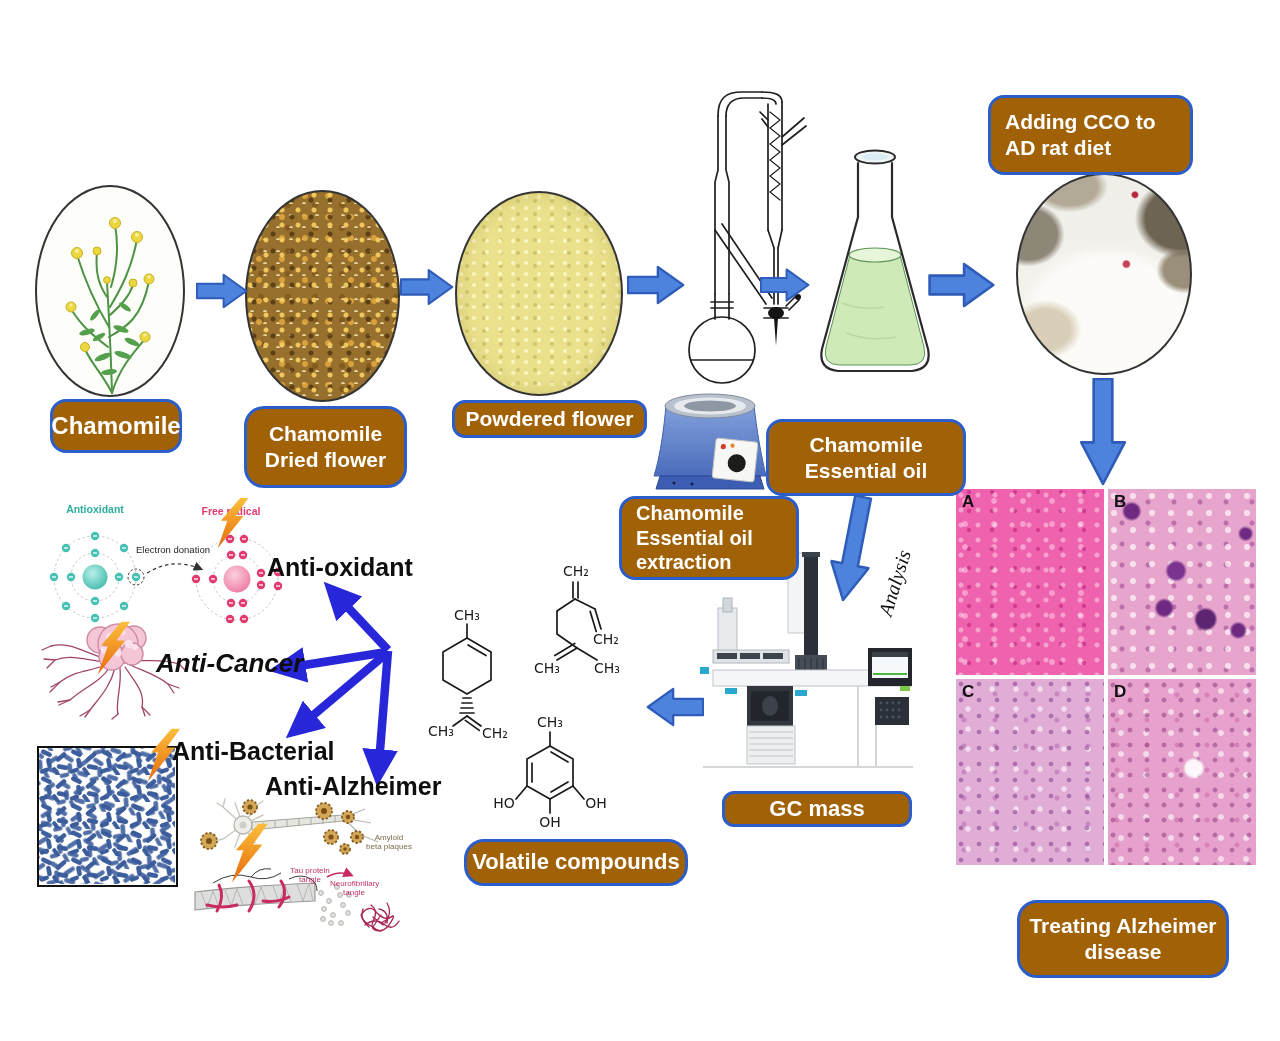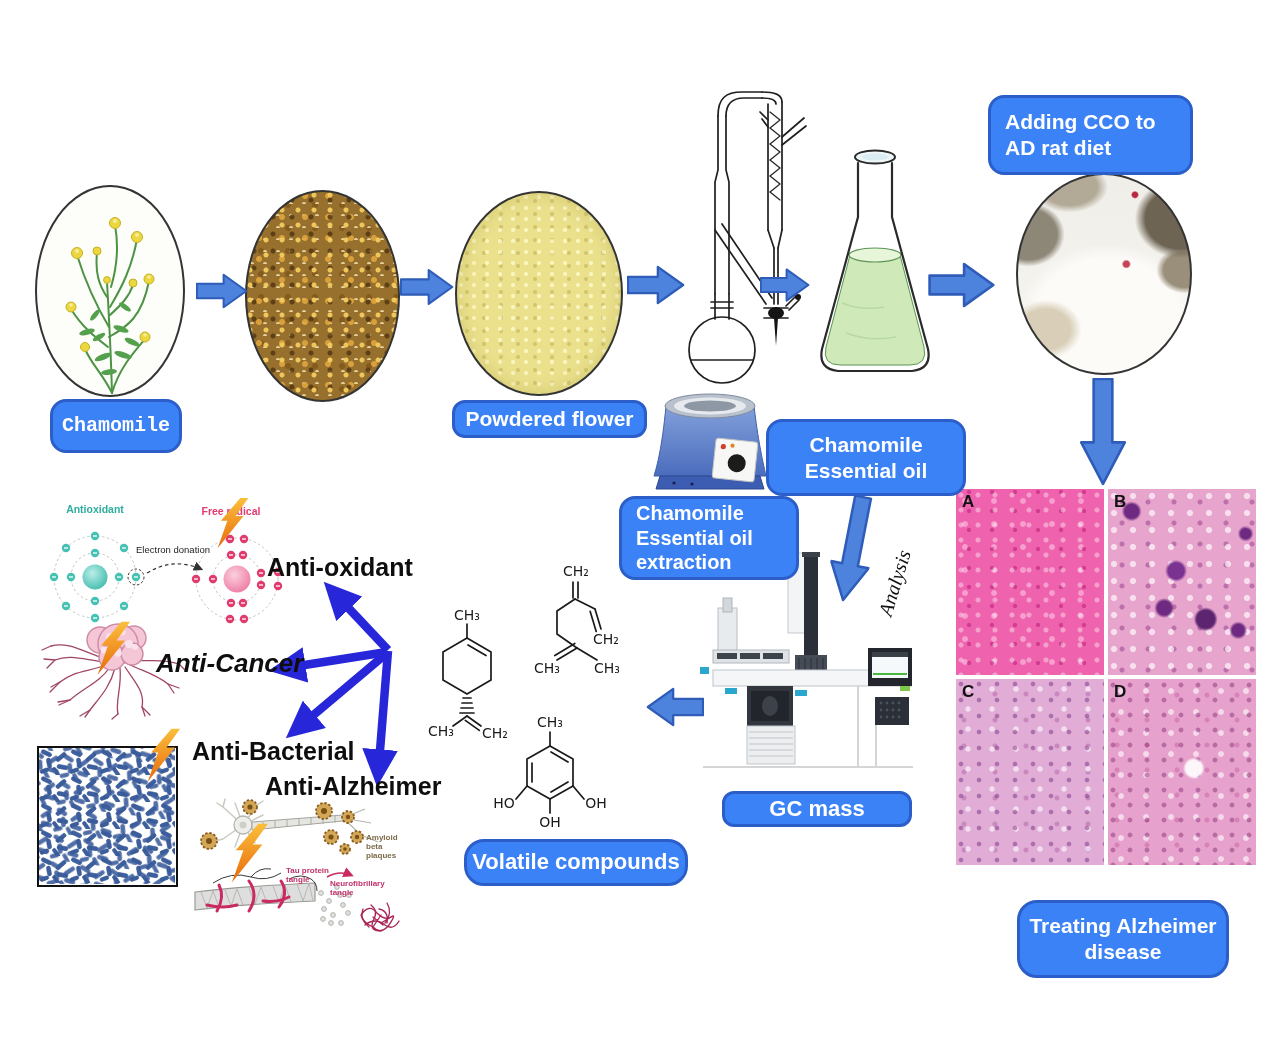--- a/index.html
+++ b/index.html
@@ -1,25 +1,25 @@
 <!DOCTYPE html>
 <html><head>
 <meta charset="utf-8">
 <style>
   html,body{margin:0;padding:0;background:#fff;}
   #canvas{position:relative;width:1280px;height:1041px;background:#fff;overflow:hidden;
           font-family:"Liberation Sans","DejaVu Sans",sans-serif;}
   .abs{position:absolute;}
-  .plabel{position:absolute;background:#3b82f6;border:3px solid #2b5ec9;border-radius:16px;
+  .plabel{position:absolute;background:#a16207;border:3px solid #2b5ec9;border-radius:16px;
           color:#fff;font-weight:700;display:flex;align-items:center;justify-content:center;
           text-align:center;line-height:1.22;box-sizing:border-box;}
   .plabel.left{justify-content:flex-start;text-align:left;padding-left:14px;padding-right:6px;}
   .ellipse-img{position:absolute;border-radius:50%;border:2px solid #343434;overflow:hidden;box-sizing:border-box;}
   .biolabel{position:absolute;font-weight:700;color:#0e0e0e;white-space:nowrap;}
-  .tinylabel{position:absolute;font-size:8px;line-height:1.15;font-weight:700;}
+  .tinylabel{position:absolute;font-size:8px;line-height:1.15;text-align:center;font-weight:400;}
   .hpanel{position:relative;overflow:hidden;}
   .hletter{position:absolute;top:3px;left:6px;font-size:17px;font-weight:800;color:#111;}
   .flowarrow polygon{fill:#4d82dd;stroke:#2e5cb8;stroke-width:2.5;stroke-linejoin:round;}
   .chemtext{font-family:"DejaVu Sans",sans-serif;font-size:14px;fill:#1a1a1a;}
   #dried-ellipse{background-color:#96702c;background-image:
     radial-gradient(circle at 3px 3px, rgba(244,203,94,.95) 0 2px, transparent 3px),
     radial-gradient(circle at 7px 8px, rgba(84,55,18,.85) 0 2px, transparent 3px),
     radial-gradient(circle at 12px 4px, rgba(224,166,62,.9) 0 2.5px, transparent 3.5px),
     radial-gradient(circle at 5px 12px, rgba(255,240,190,.75) 0 1.5px, transparent 2.5px),
     radial-gradient(circle at 14px 13px, rgba(130,88,28,.9) 0 2.5px, transparent 3.5px);
@@ -578,24 +578,25 @@
     <g stroke="#2727d9" stroke-width="8.5" stroke-linecap="butt">
       <line x1="126" y1="85" x2="78" y2="34" marker-end="url(#hubhead)"></line>
       <line x1="125" y1="87" x2="30" y2="102" marker-end="url(#hubhead)"></line>
       <line x1="125" y1="88" x2="42" y2="158" marker-end="url(#hubhead)"></line>
       <line x1="126" y1="86" x2="117" y2="198" marker-end="url(#hubhead)"></line>
     </g>
   </svg>
 
   <div class="biolabel" style="left:267px;top:553px;font-size:25px;text-align:center;">Anti-oxidant</div>
   <div class="biolabel" style="left:156px;top:648px;font-size:26px;font-style:italic;">Anti-Cancer</div>
-  <div class="biolabel" style="left:192px;top:737px;font-size:25px;">Anti-Bacterial</div>
+  <div class="biolabel" style="left:172px;top:737px;font-size:25px;">Anti-Bacterial</div>
   <div class="biolabel" style="left:265px;top:772px;font-size:25px;">Anti-Alzheimer</div>
 
-  <div class="plabel" style="left:50px;top:399px;width:132px;height:54px;font-size:20px;font-family:Liberation Mono, monospace;">Chamomile</div>
+  <div class="plabel" style="left:50px;top:399px;width:132px;height:54px;font-size:24px;">Chamomile</div>
+  <div class="plabel" style="left:244px;top:406px;width:163px;height:82px;font-size:21px;border-radius:20px;">Chamomile Dried flower</div>
   <div class="plabel" style="left:452px;top:400px;width:195px;height:38px;font-size:21px;border-radius:13px;">Powdered flower</div>
   <div class="plabel left" style="left:619px;top:496px;width:180px;height:84px;font-size:20px;">Chamomile Essential oil extraction</div>
   <div class="plabel" style="left:766px;top:407px;width:200px;height:77px;font-size:21px;margin-top:12px;">Chamomile Essential oil</div>
   <div class="plabel left" style="left:988px;top:95px;width:205px;height:80px;font-size:21px;">Adding CCO to AD rat diet</div>
   <div class="plabel" style="left:722px;top:791px;width:190px;height:36px;font-size:22px;border-radius:12px;">GC mass</div>
   <div class="plabel" style="left:464px;top:839px;width:224px;height:47px;font-size:22px;border-radius:20px;">Volatile compounds</div>
   <div class="plabel" style="left:1010px;top:900px;width:212px;height:78px;font-size:21px;border-radius:20px;margin-left:7px;">Treating Alzheimer disease</div>
 
   <svg class="abs" style="left:216px;top:494px;" width="34" height="60" viewBox="0 0 42 64">
       <use href="#boltsym"></use>

